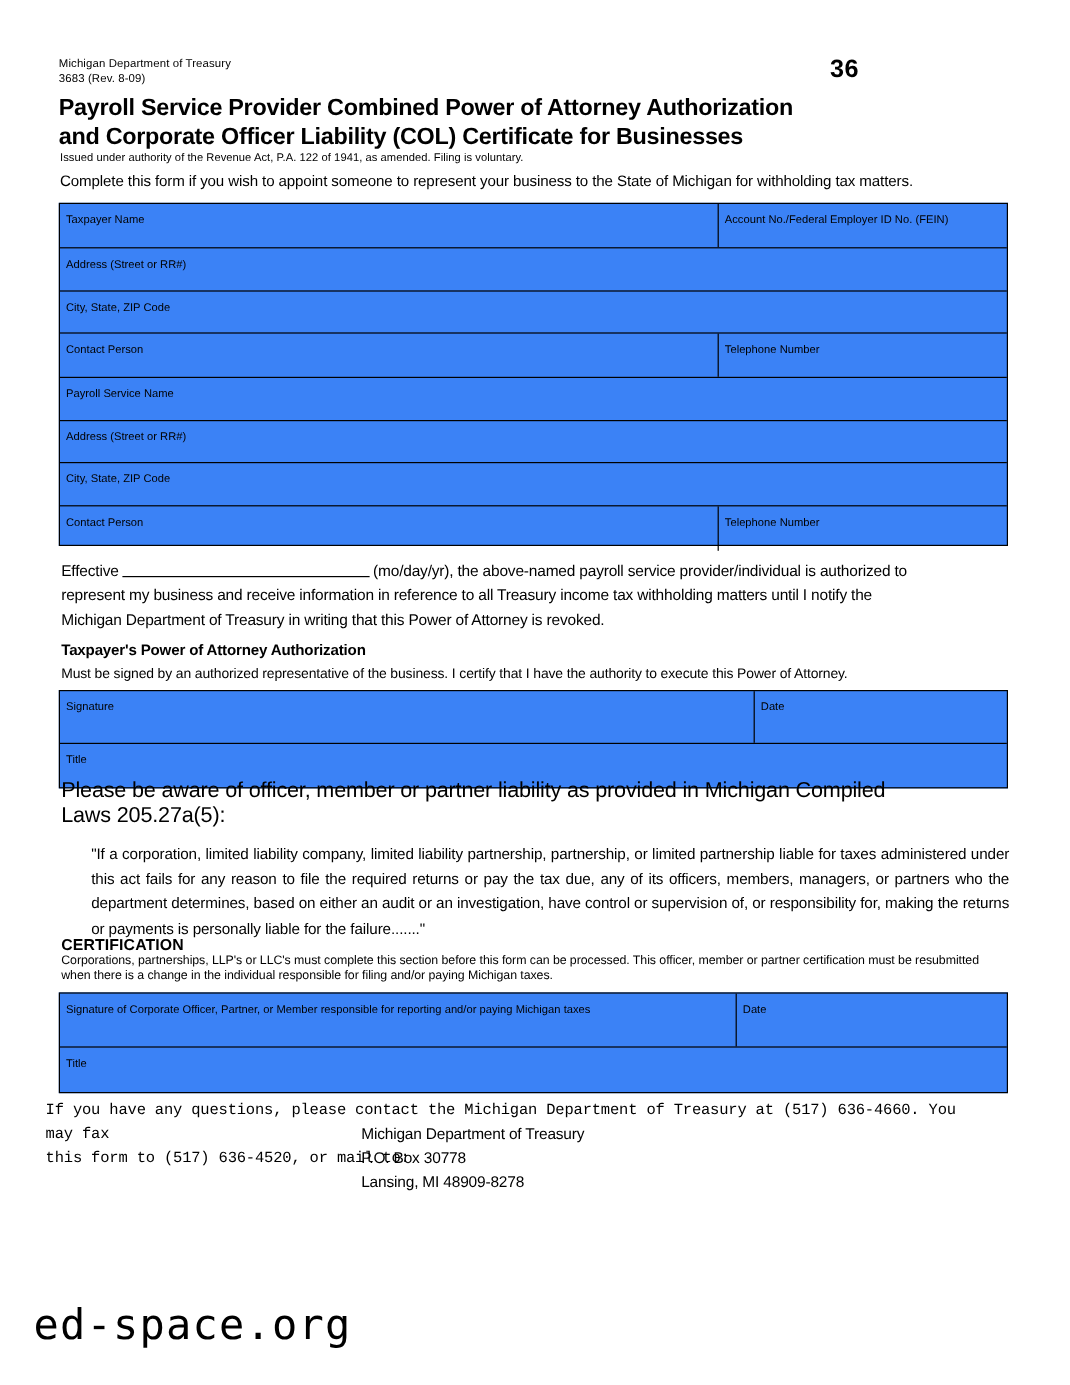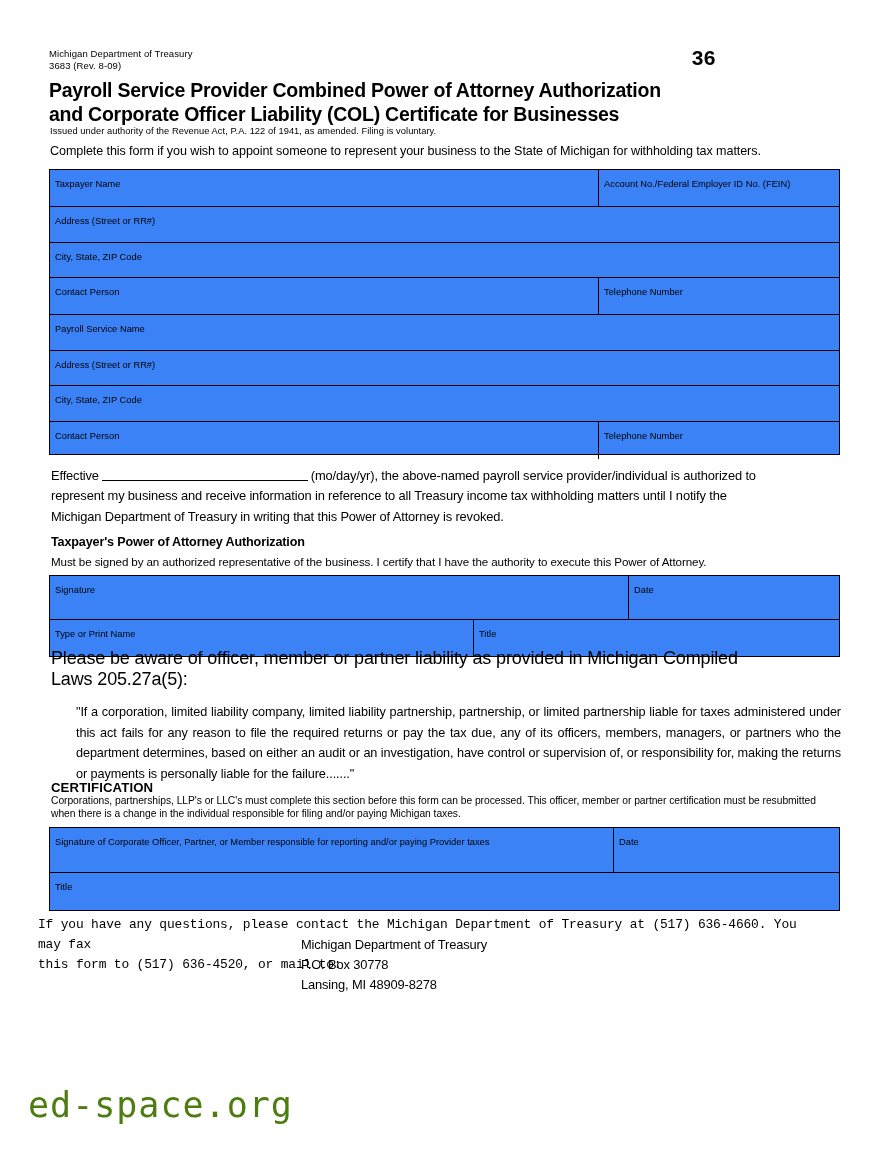--- a/index.html
+++ b/index.html
@@ -331,39 +331,36 @@
   <div class="ftable" id="poa-table">
     <div class="frow r1">
       <div class="fcell sig-cell split">
         <span class="flabel">Signature</span>
       </div>
       <div class="fcell date-cell">
         <span class="flabel">Date</span>
       </div>
     </div>
     <div class="frow r2">
-      <div class="fcell name-cell split">
-        <span class="flabel">Type or Print Name</span>
-      </div>
       <div class="fcell title-cell">
         <span class="flabel">Title</span>
       </div>
     </div>
   </div>
 
   <div class="liability-intro">Please be aware of officer, member or partner liability as provided in Michigan Compiled Laws 205.27a(5):</div>
   <div class="liability-quote">"If a corporation, limited liability company, limited liability partnership, partnership, or limited partnership liable for taxes administered under this act fails for any reason to file the required returns or pay the tax due, any of its officers, members, managers, or partners who the department determines, based on either an audit or an investigation, have control or supervision of, or responsibility for, making the returns or payments is personally liable for the failure......."</div>
 
   <div class="cert-heading">CERTIFICATION</div>
   <div class="cert-sub">Corporations, partnerships, LLP's or LLC's must complete this section before this form can be processed.  This officer, member or partner certification must be resubmitted when there is a change in the individual responsible for filing and/or paying Michigan taxes.</div>
 
   <div class="ftable" id="cert-table">
     <div class="frow r1">
       <div class="fcell sig-cell split">
-        <span class="flabel">Signature of Corporate Officer, Partner, or Member responsible for reporting and/or paying Provider taxes</span>
+        <span class="flabel">Signature of Corporate Officer, Partner, or Member responsible for reporting and/or paying Michigan taxes</span>
       </div>
       <div class="fcell date-cell">
         <span class="flabel">Date</span>
       </div>
     </div>
     <div class="frow r2">
       <div class="fcell title-cell">
         <span class="flabel">Title</span>
       </div>
     </div>
@@ -372,15 +369,15 @@
   <div class="footer-q">
     <div>If you have any questions, please contact the Michigan Department of Treasury at (517) 636-4660. You may fax</div>
     <div>this form to (517) 636-4520, or mail to:</div>
   </div>
   <div class="footer-addr">
     <div>Michigan Department of Treasury</div>
     <div>P.O. Box 30778</div>
     <div>Lansing, MI  48909-8278</div>
   </div>
 
-  <div class="watermark" style="color: #4d7c0f;">ed-space.org</div>
+  <div class="watermark" style="color: #000000;">ed-space.org</div>
 
 </div>
 
 </body></html>

